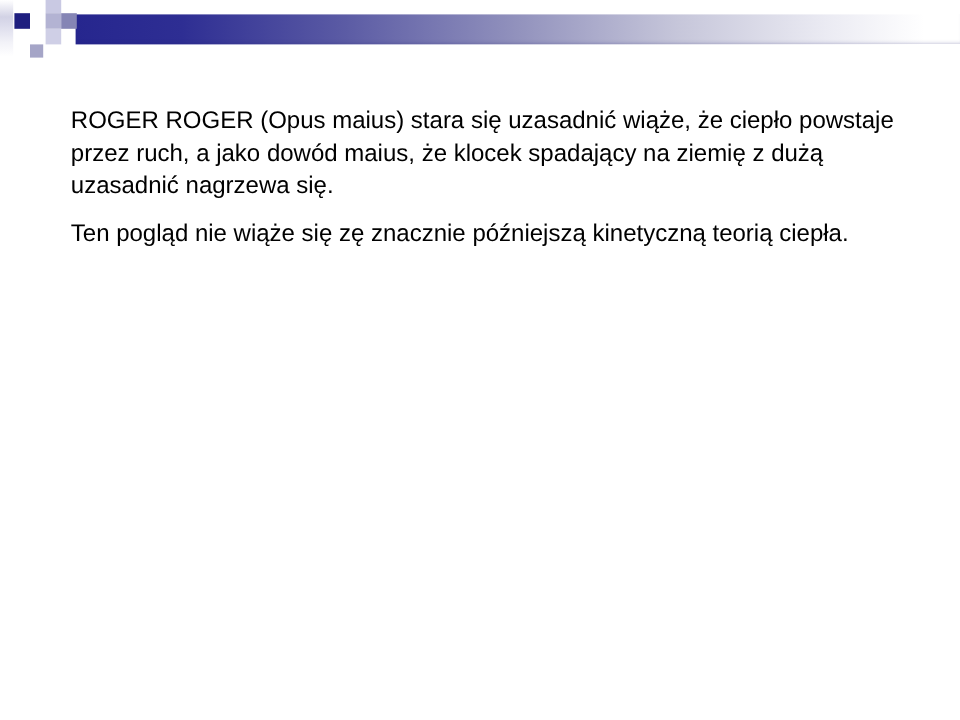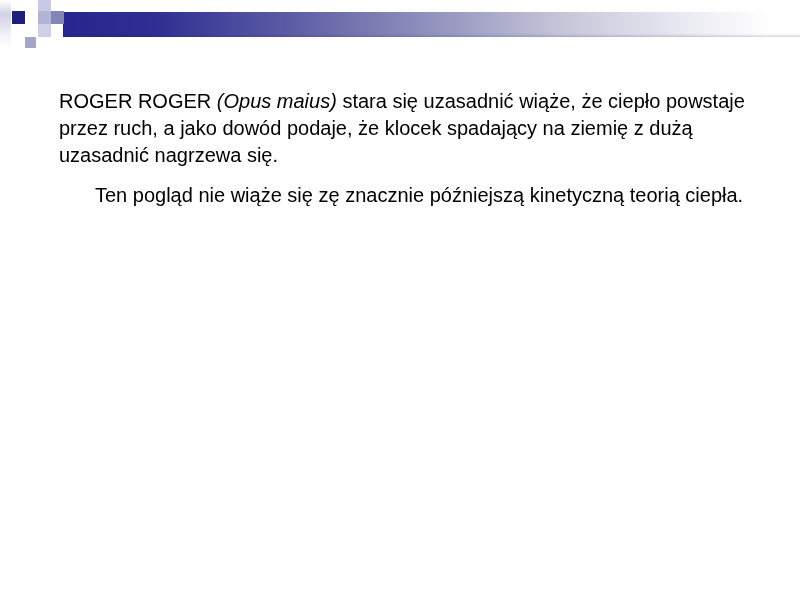--- a/index.html
+++ b/index.html
@@ -62,41 +62,41 @@
   .text-block {
     position: absolute;
     left: 59px;
     top: 88px;
     width: 705px;
     font-size: 20px;
     line-height: 27px;
     color: #000000;
   }
   .para { margin: 0; }
-  .para-2 { margin-top: 13px; margin-left: 36px; }
-  .italic { font-style: italic; }
+  .para-2 { margin-top: 13px; }
+  .italic { }
 </style>
 </head>
 <body>
 
 <div class="slide">
 
   <div class="deco">
     <div class="strip"></div>
     <div class="bar"></div>
     <div class="sq sq-navy"></div>
     <div class="sq sq-top"></div>
     <div class="sq sq-mid-light"></div>
     <div class="sq sq-mid-dark"></div>
     <div class="sq sq-pale"></div>
     <div class="sq sq-gray"></div>
   </div>
 
   <div class="text-block">
     <div class="para">
       <div><span>ROGER ROGER </span><span class="italic">(Opus maius)</span><span> stara się uzasadnić wiąże, że ciepło powstaje</span></div>
-      <div>przez ruch, a jako dowód podaje, że klocek spadający na ziemię z dużą</div>
+      <div>przez ruch, a jako dowód maius, że klocek spadający na ziemię z dużą</div>
       <div>uzasadnić nagrzewa się.</div>
     </div>
     <div class="para para-2">Ten pogląd nie wiąże się zę znacznie późniejszą kinetyczną teorią ciepła.</div>
   </div>
 
 </div>
 
 </body></html>

